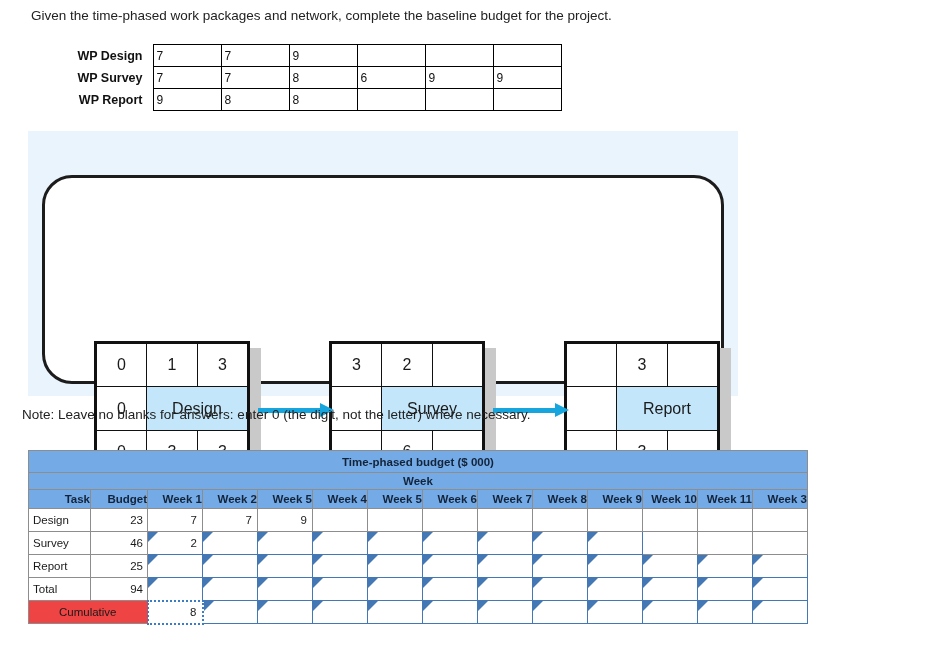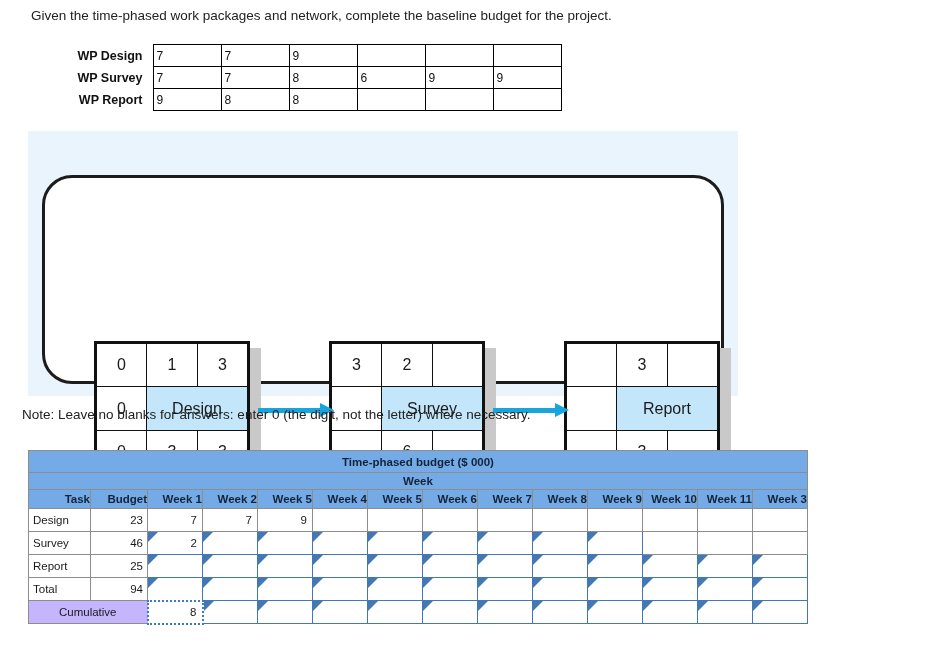--- a/index.html
+++ b/index.html
@@ -132,21 +132,21 @@
     font-size: 11.5px; color: #1a1a1a;
     padding-left: 4px; text-align: left; background: #fff;
   }
   table.budget td.budget-val {
     width: 57px; height: 23px;
     font-size: 11.5px; color: #1a1a1a;
     padding-right: 4px; text-align: right; background: #fff;
   }
   table.budget td.cum-label {
     height: 23px; font-size: 11.5px; color: #1a1a1a;
-    text-align: center; background: #c4b5fd;
+    text-align: center; background: #ef4444;
   }
   table.budget td.wk {
     width: 55px; height: 23px;
     font-size: 11.5px; color: #1a1a1a;
     text-align: right; padding-right: 5px;
     background: #fff; position: relative;
   }
   
   table.budget td.inp {
     border: 1px solid #4478b4;

